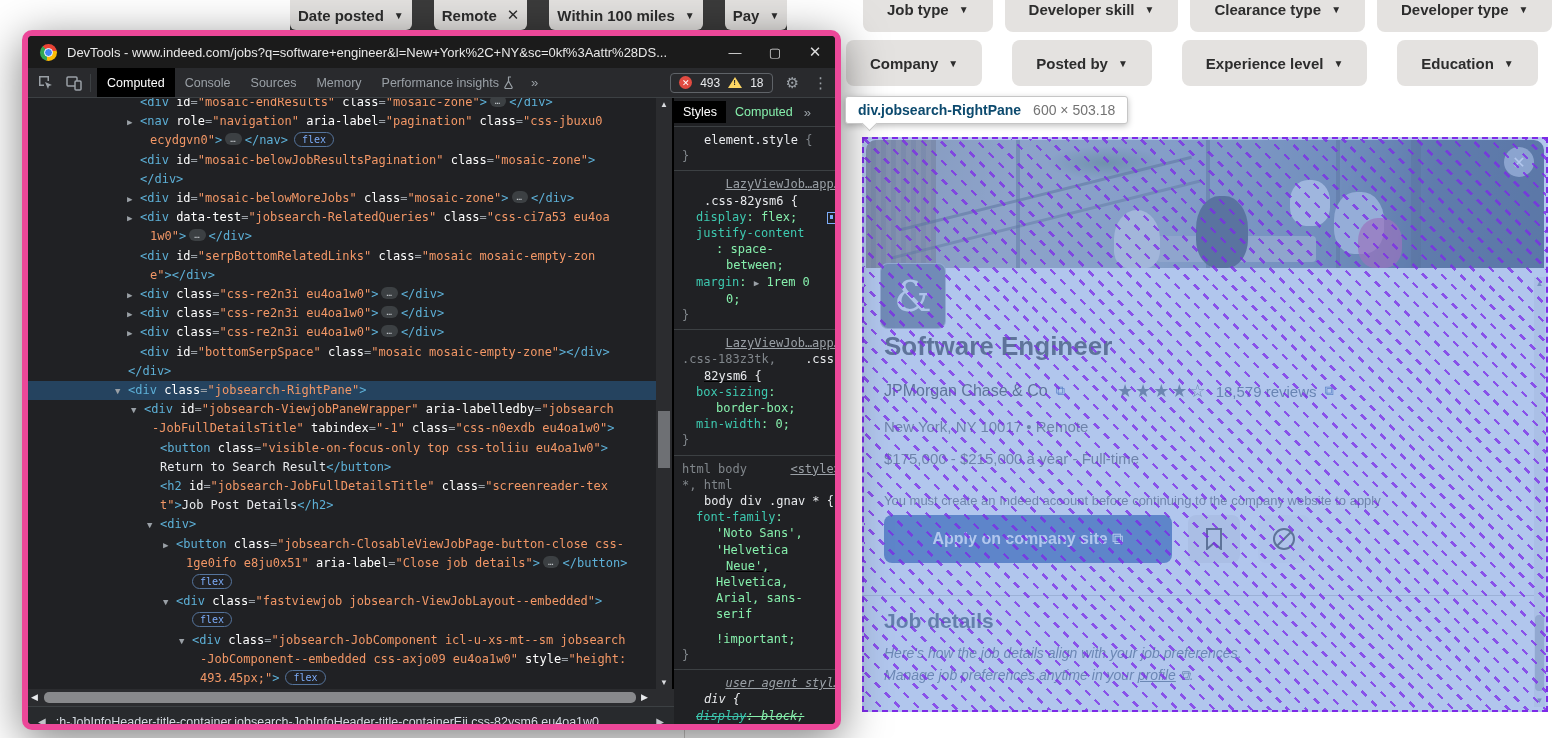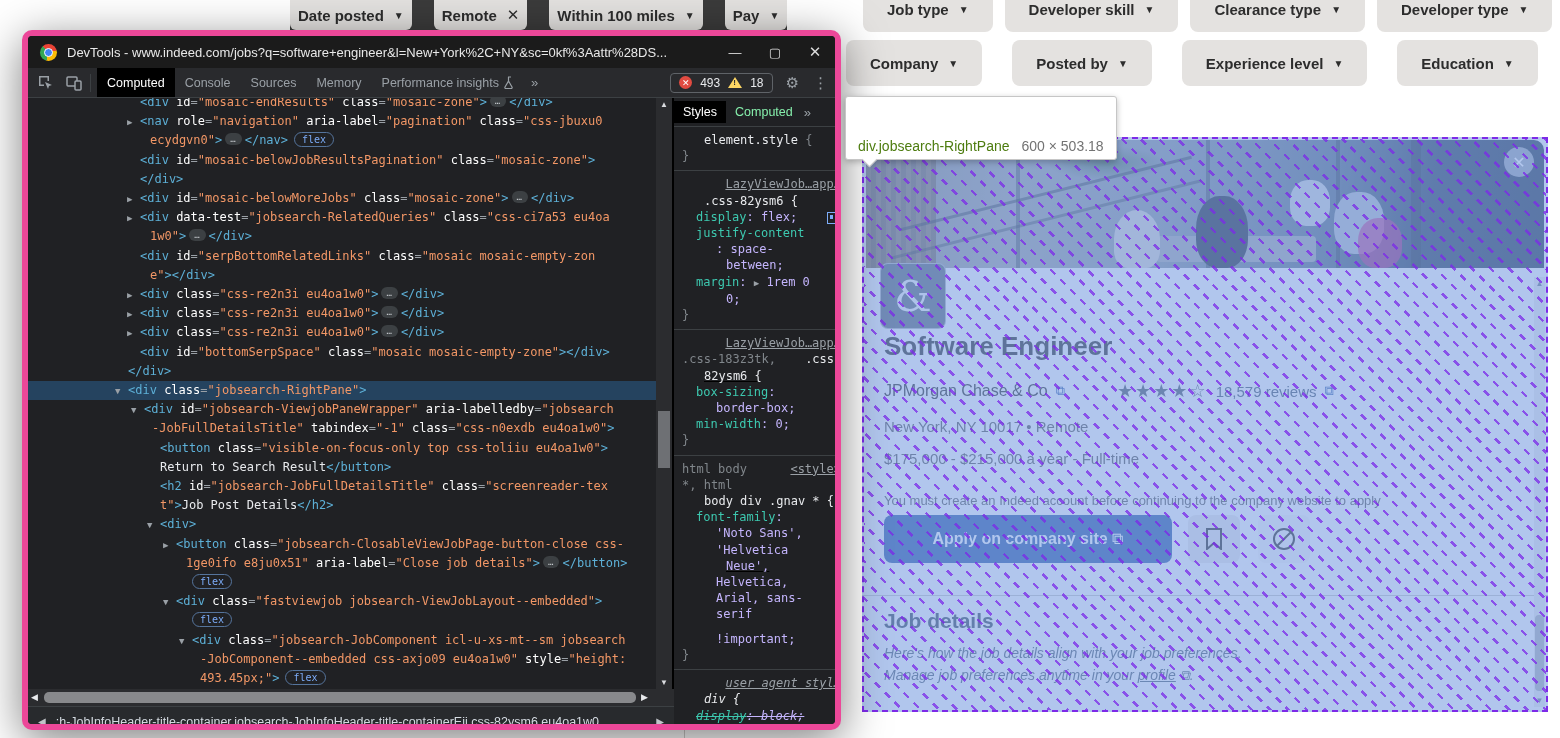--- a/index.html
+++ b/index.html
@@ -14,21 +14,21 @@
   #filters-top{position:absolute;left:290px;top:0;height:30px;display:flex;gap:22px;background:#3b3b3b;z-index:2;}
   #filters-top .chip{height:30px;padding:0 8px;border-radius:0 0 6px 6px;}
   #filters-mid{position:absolute;left:863px;top:-14px;display:flex;gap:12px;z-index:1;}
   #filters-mid .chip{height:46px;padding:0 24px;}
   #filters-low{position:absolute;left:846px;top:40px;display:flex;gap:30px;z-index:1;}
   #filters-low .chip{height:46px;padding:0 24px;}
   
   #inspect-tooltip{position:absolute;left:845px;top:96px;z-index:40;background:#fff;
     border:1px solid #c6c6c6;border-radius:3px;box-shadow:0 2px 6px rgba(0,0,0,.25);
     padding:5px 12px;display:flex;gap:12px;align-items:baseline;font-size:14px;}
-  #inspect-tooltip .sel{color:#4d7c0f;font-weight:400;margin-top:36px;}
+  #inspect-tooltip .sel{color:#0c4a6e;font-weight:700;}
   #inspect-tooltip .dims{color:#737373;}
   #inspect-tooltip:after{content:"";position:absolute;left:18px;bottom:-6px;width:10px;height:10px;
     background:#fff;border-right:1px solid #c6c6c6;border-bottom:1px solid #c6c6c6;transform:rotate(45deg);}
   
   #job-pane{position:absolute;left:862px;top:137px;width:686px;height:575px;background:#fdfdfd;z-index:3;}
   #hero{position:absolute;left:4px;top:3px;width:678px;height:128px;border-radius:10px 10px 0 0;overflow:hidden;
     background:linear-gradient(100deg,#8f8d86 0%,#a3a6a5 22%,#8b97a0 45%,#5d7185 68%,#31445b 82%,#27394e 100%);}
   #hero .wood{position:absolute;left:0;top:0;width:70px;height:100%;
     background:repeating-linear-gradient(90deg,rgba(130,100,66,.55) 0 5px,rgba(94,70,48,.55) 5px 10px);}
   #hero .mullion{position:absolute;top:0;width:4px;height:100%;background:rgba(35,45,58,.45);}
@@ -142,21 +142,21 @@
     padding-left:8px;color:#9aa0a6;font-size:12px;font-family:"DejaVu Sans Mono",monospace;}
   #styles-toolbar .tbtn{cursor:pointer;}
   #styles-toolbar .plus{font-size:15px;cursor:pointer;}
   #styles-toolbar .brush{margin-left:14px;cursor:pointer;display:flex;}
   #styles-body{font-family:"DejaVu Sans Mono",monospace;font-size:12px;line-height:16.2px;}
   .sec{border-bottom:1px solid #3c4043;padding:5px 6px 6px 8px;position:relative;}
   .sec-head{overflow:hidden;}
   .sec-link{float:right;color:#9aa0a6;text-decoration:underline;cursor:pointer;}
   .sec-left{color:#80868b;}
   .sec .sln{white-space:pre;}
-  .tk-sl{color:#e8eaed;margin-left:22px;} .tk-dm{color:#80868b;} .tk-pr{color:#3dc9b0;} .tk-vl{color:#c4b5fd;}
+  .tk-sl{color:#e8eaed;margin-left:22px;} .tk-dm{color:#80868b;} .tk-pr{color:#3dc9b0;} .tk-vl{color:#86efac;}
   .tk-ar{color:#9aa0a6;font-size:9px;}
   .sln.st, .sln.st span{text-decoration:line-through;}
   .sec.ua .sln, .sec.ua .sec-link{font-style:italic;}
   .flex-ic{float:right;width:12px;height:10px;border:1px solid #7cacf8;margin-top:3px;position:relative;cursor:pointer;}
   .flex-ic:after{content:"";position:absolute;left:2px;top:2px;width:3px;height:4px;background:#7cacf8;
     box-shadow:5px 0 0 #7cacf8;}
   #st-vscroll{position:absolute;right:3px;top:30px;width:11px;height:600px;}
   #st-vscroll .up,#st-vscroll .dn{position:absolute;left:0;width:11px;text-align:center;color:#9aa0a6;font-size:8px;}
   #st-vscroll .up{top:0;} #st-vscroll .dn{bottom:8px;}
   #st-vscroll .thumb{position:absolute;left:2px;top:12px;width:7px;height:120px;background:#45474a;border-radius:3px;}

